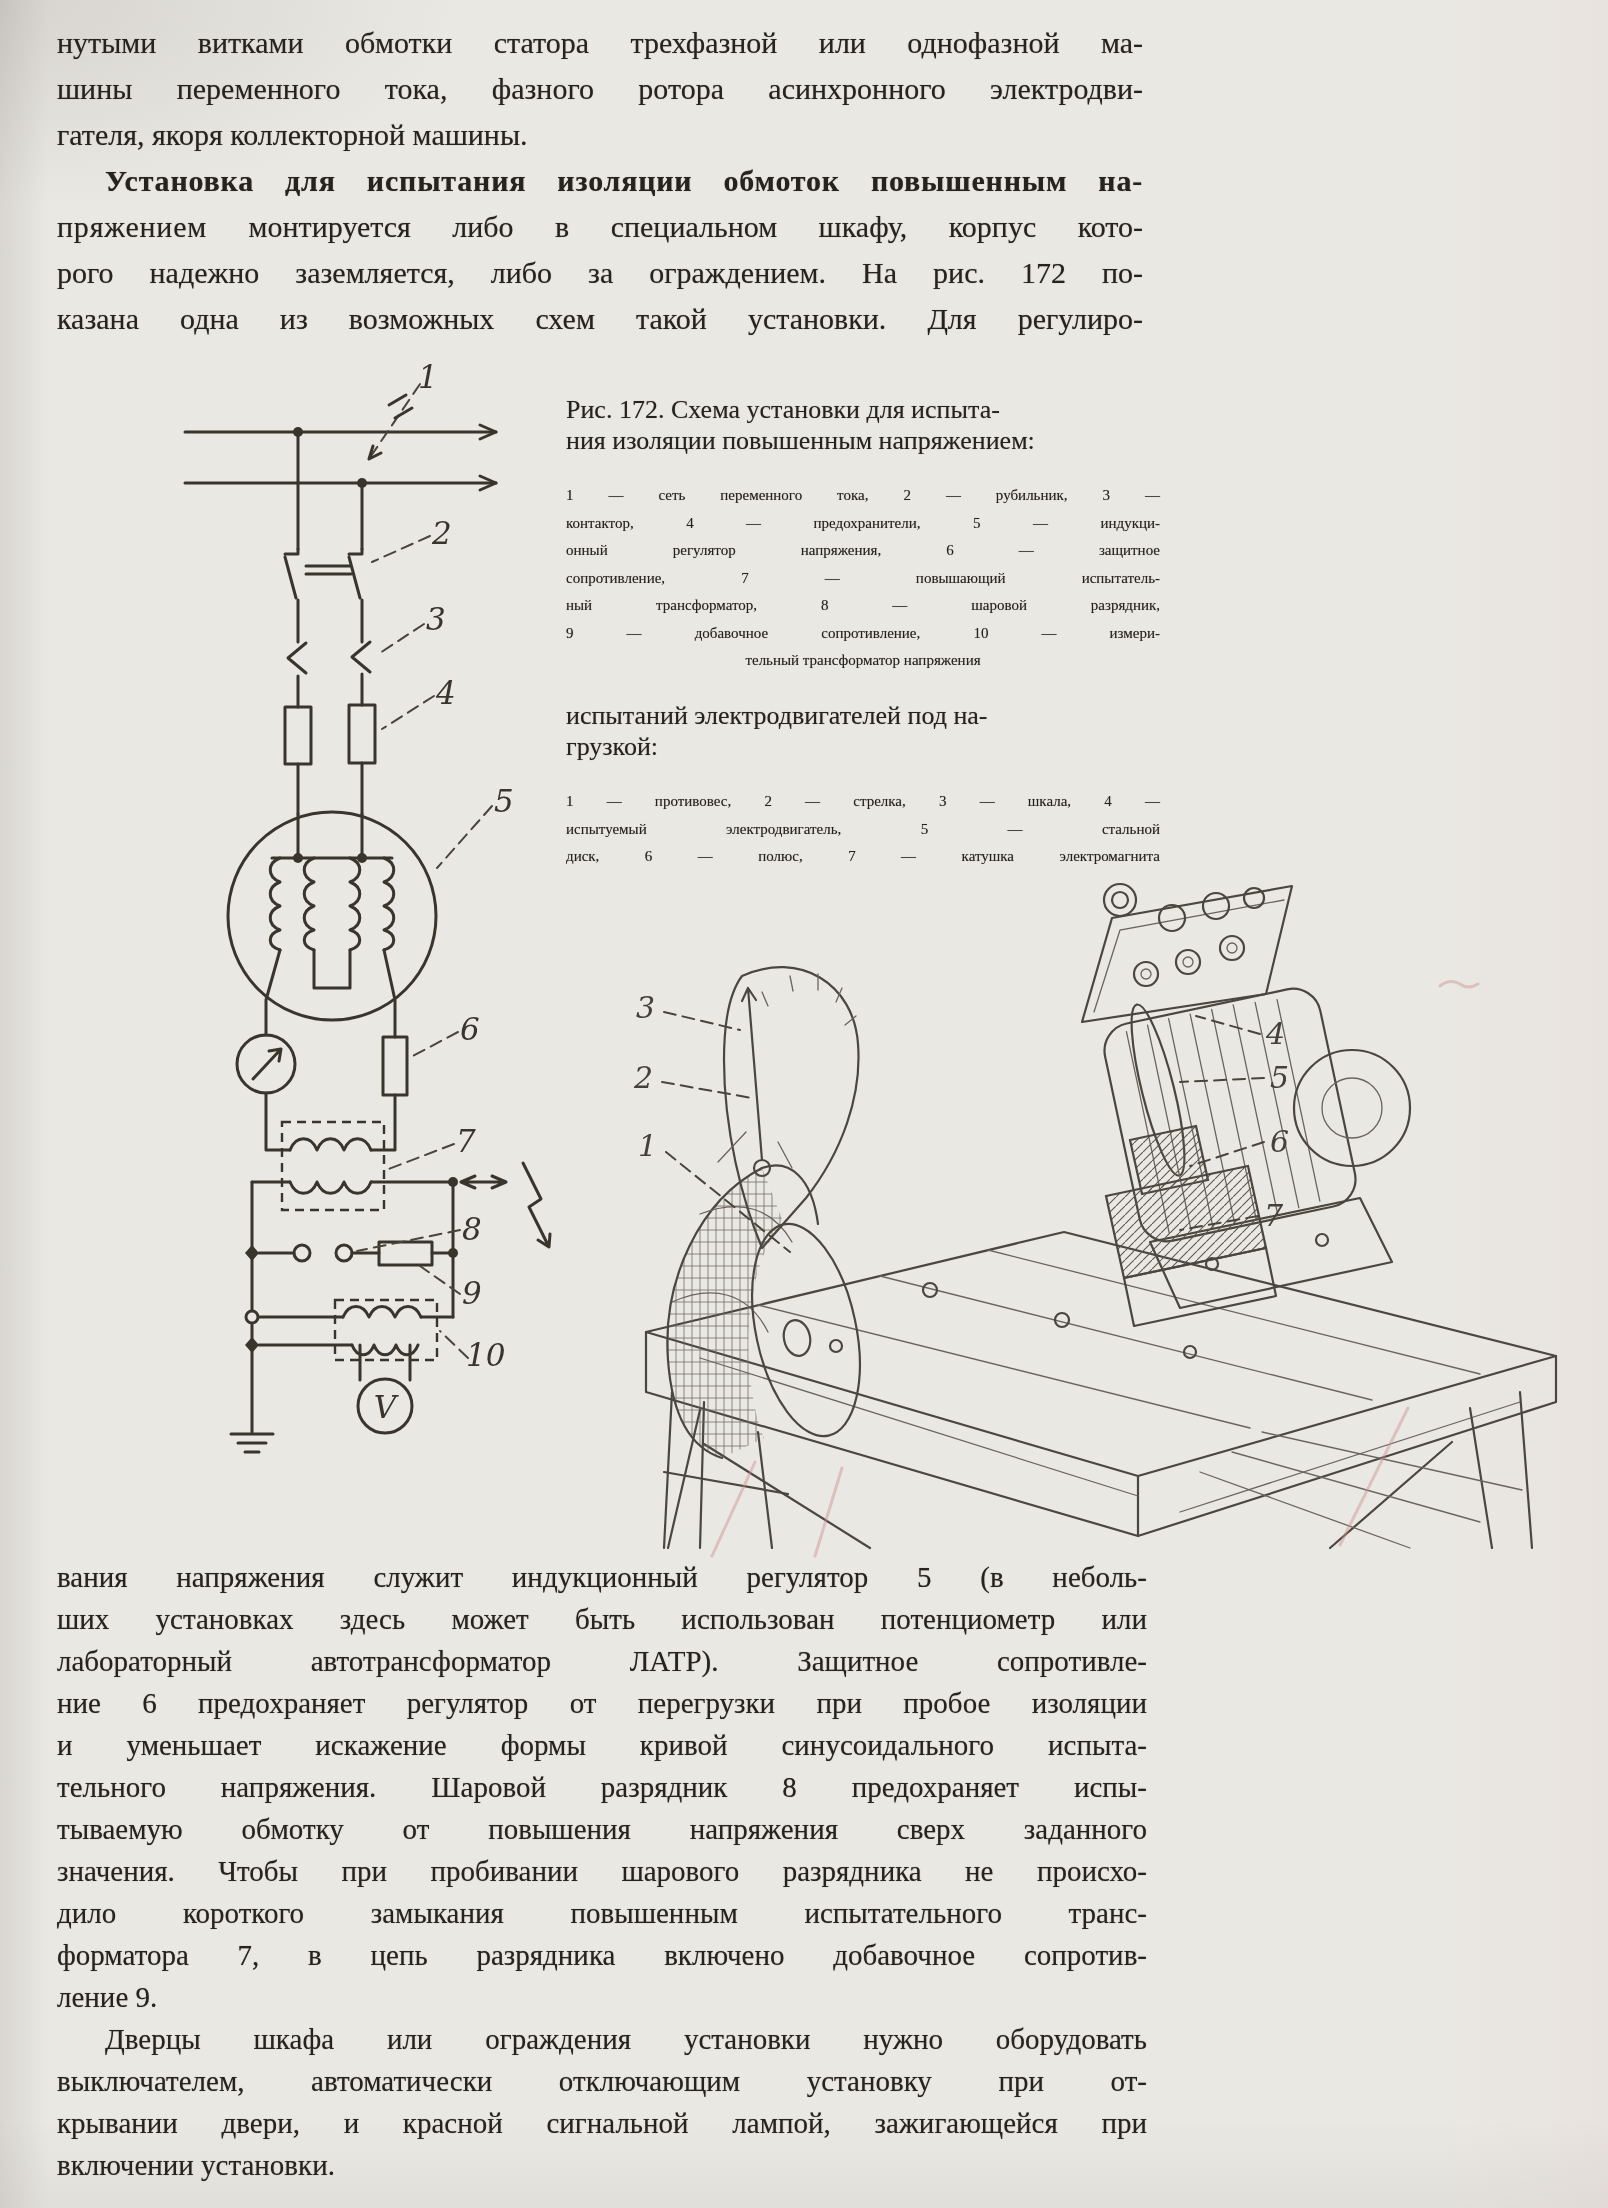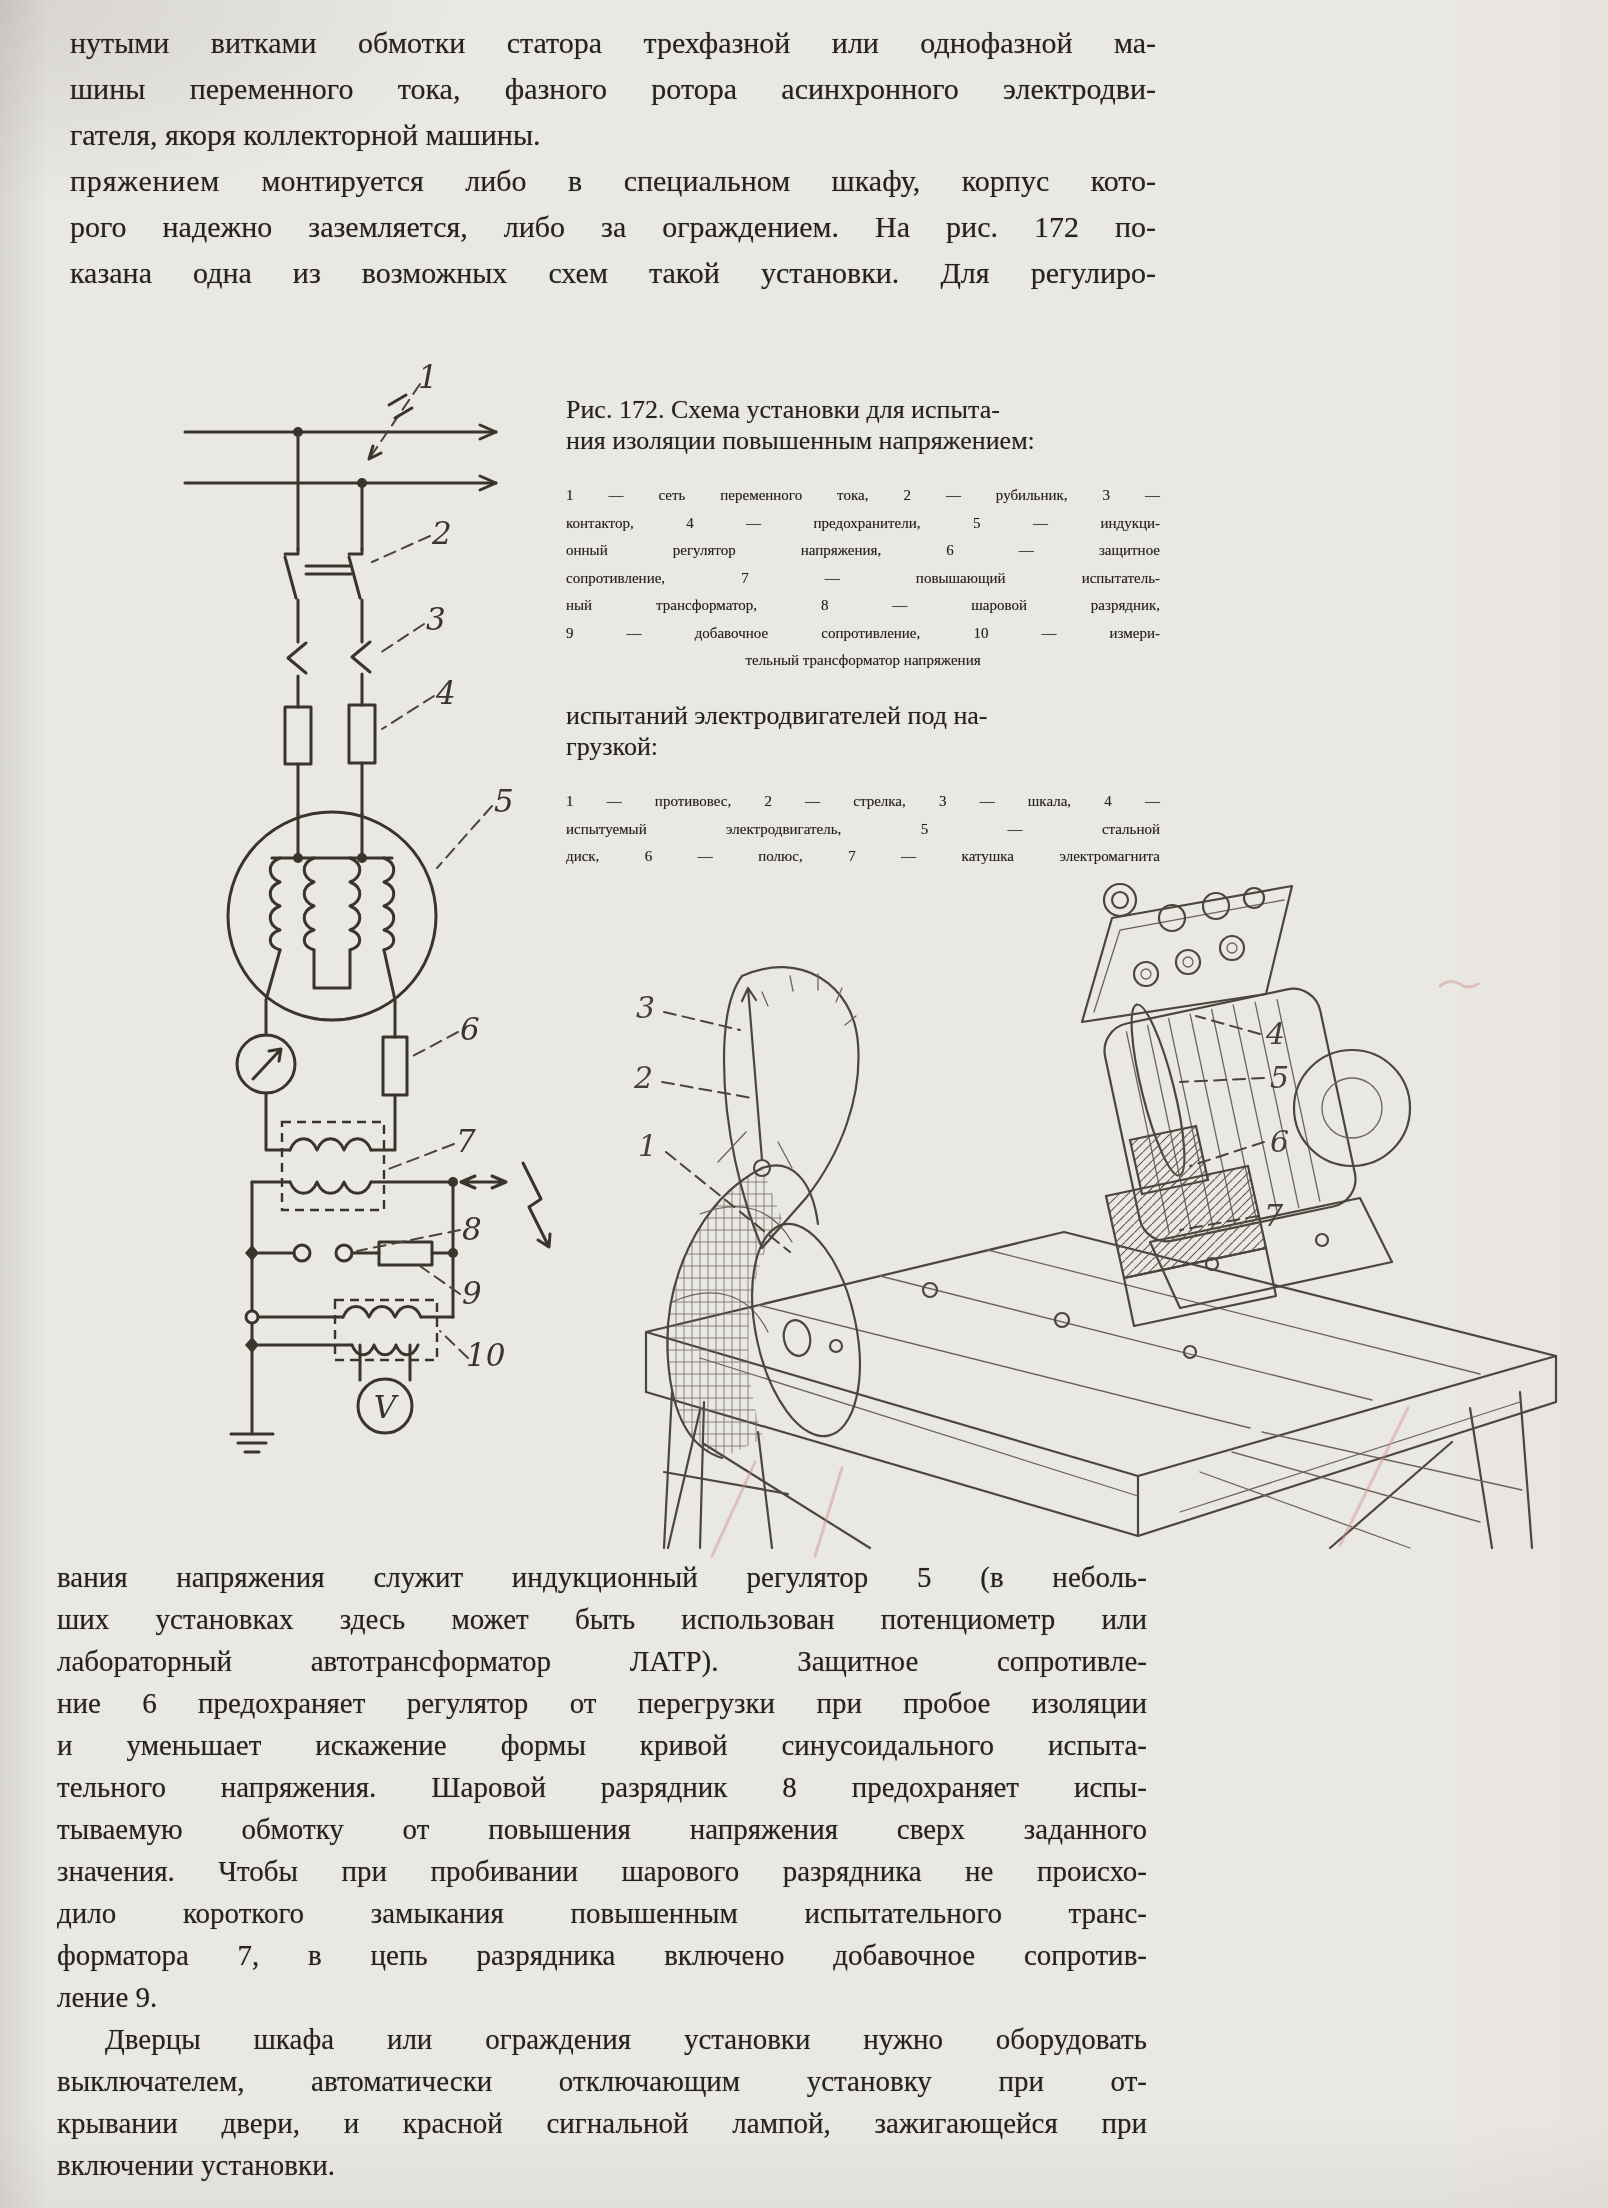--- a/index.html
+++ b/index.html
@@ -48,24 +48,25 @@
   .dlabel{font-family:"DejaVu Serif",serif;font-style:italic;font-size:30px;fill:#45403a;}
   .dw{stroke:#4b463e;stroke-width:2.2;fill:none;stroke-linecap:round;stroke-linejoin:round;}
   .dwl{stroke:#6a645c;stroke-width:1.3;fill:none;stroke-linecap:round;}
   .pink{stroke:#cf8d8d;stroke-width:3;opacity:.45;fill:none;stroke-linecap:round;}
 </style>
 </head>
 <body>
 
 <div class="page">
 
-  <div class="block" style="left:70px;top:20px;width:1086px;">
+  <div class="block" style="left:57px;top:20px;width:1086px;">
     <div class="t-line">нутыми витками обмотки статора трехфазной или однофазной ма-</div>
     <div class="t-line">шины переменного тока, фазного ротора асинхронного электродви-</div>
     <div class="t-line lastline">гателя, якоря коллекторной машины.</div>
+    <div class="t-line ind boldline">Установка для испытания изоляции обмоток повышенным на-</div>
     <div class="t-line"><span class="boldword">пряжением</span><span> монтируется либо в специальном шкафу, корпус кото-</span></div>
     <div class="t-line">рого надежно заземляется, либо за ограждением. На рис. 172 по-</div>
     <div class="t-line">казана одна из возможных схем такой установки. Для регулиро-</div>
   </div>
 
   <div class="cap" style="top:394px;">
     <div class="cap-title">Рис. 172. Схема установки для испыта-</div>
     <div class="cap-title">ния изоляции повышенным напряжением:</div>
     <div class="legend-box">
       <div class="cap-legend">1 — сеть переменного тока, 2 — рубильник, 3 —</div>

